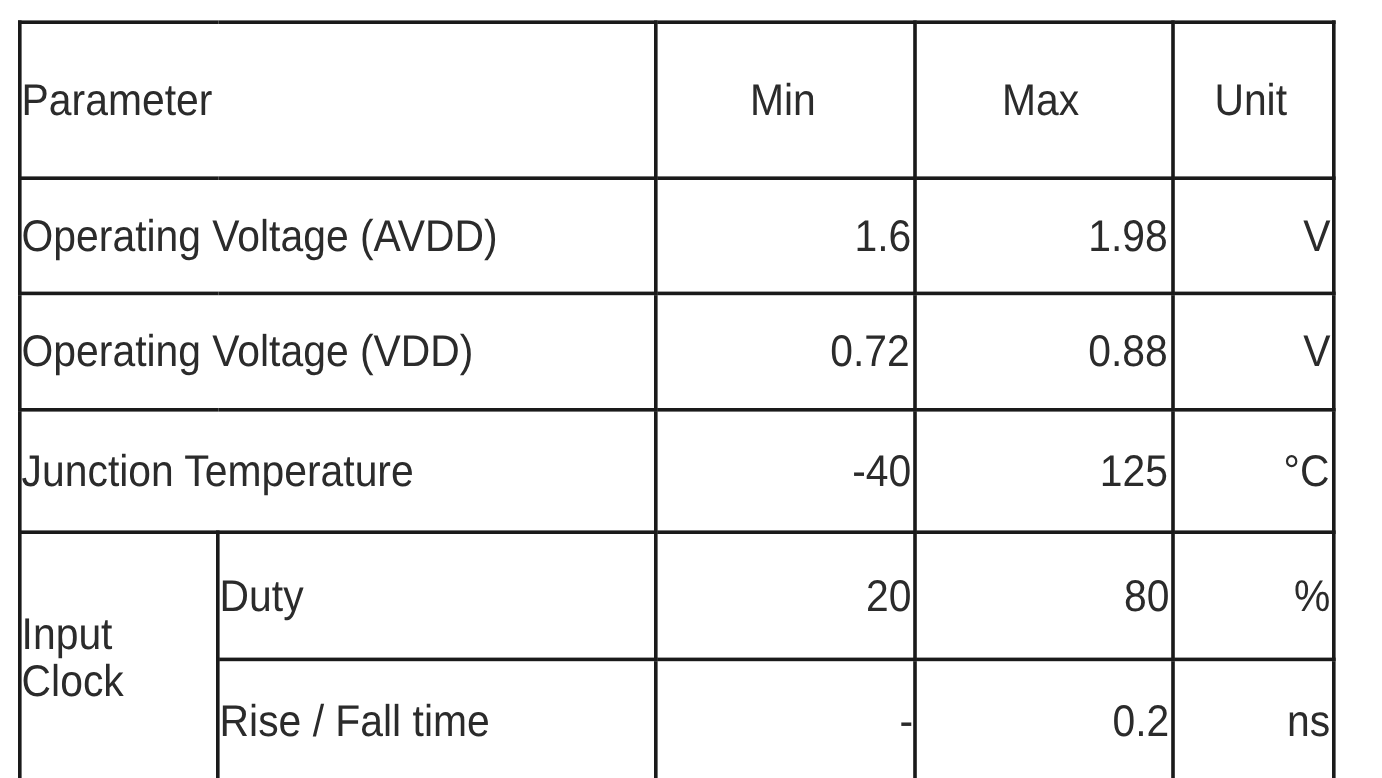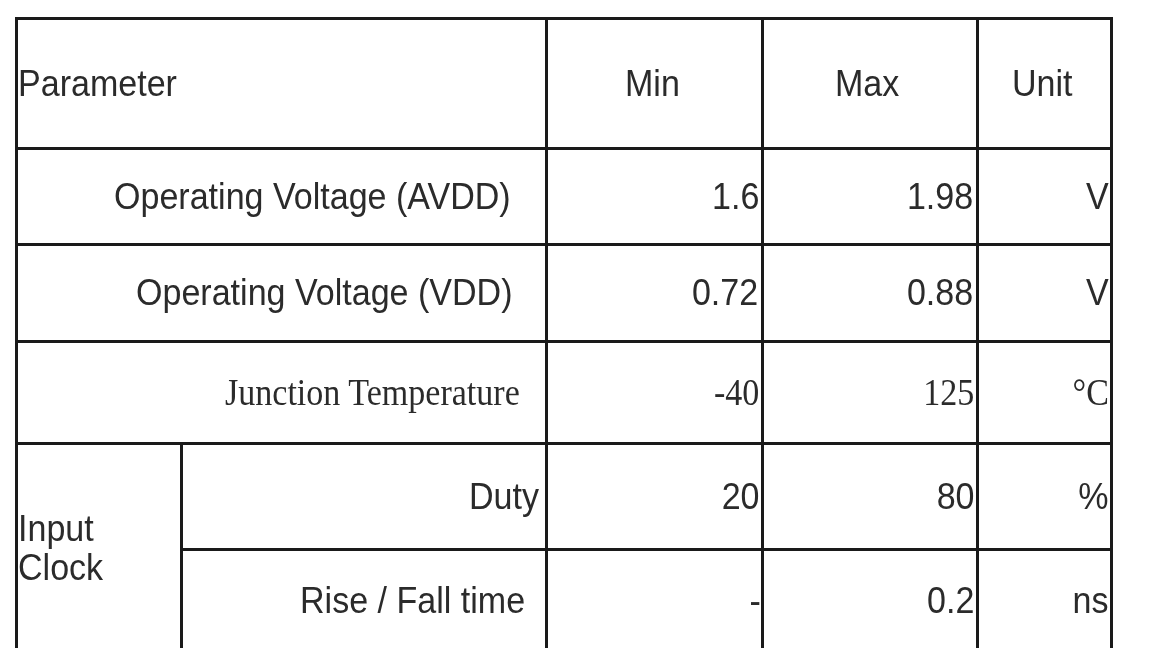--- a/index.html
+++ b/index.html
@@ -43,40 +43,40 @@
   .col-param-a { width: 165px; }   
   .col-param-b { width: 365px; }   
   .col-min     { width: 216px; }   
   .col-max     { width: 215px; }   
   .col-unit    { width: 134px; }   
 
   
   .r-head { height: 130px; }
   .r1     { height: 96px;  }
   .r2     { height: 97px;  }
-  .r3     { height: 102px; font-family: Liberation Serif, serif; }
+  .r3     { height: 102px; }
   .r4     { height: 106px; }
   .r5     { height: 103px;  }
 
   
   .hdr {
     font-weight: bold;
     color: #1f1f1f;
   }
   .hdr-param {
     text-align: left;
     padding-left: 13px;
   }
   .hdr-num {
     text-align: center;
     margin-top: 36px;
   }
 
   .param {
-    text-align: right;
+    text-align: left;
     padding-left: 13px;
     padding-bottom: 6px;
   }
   .param-span {
     text-align: left;
     padding-left: 13px;
     vertical-align: top;
     padding-top: 14px;
     margin-top: 48px;
   }

